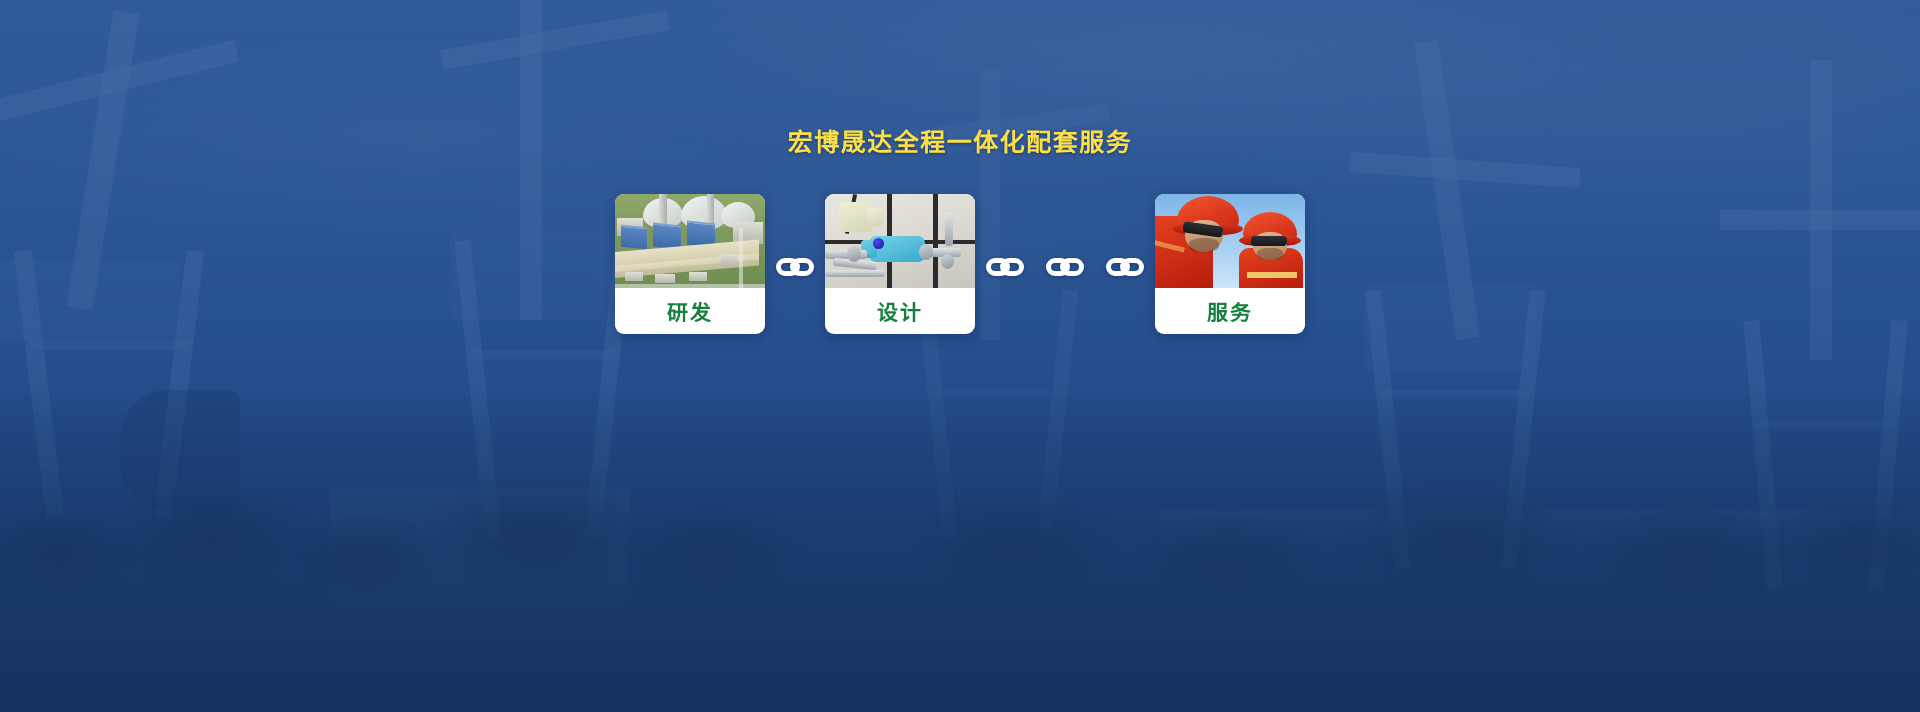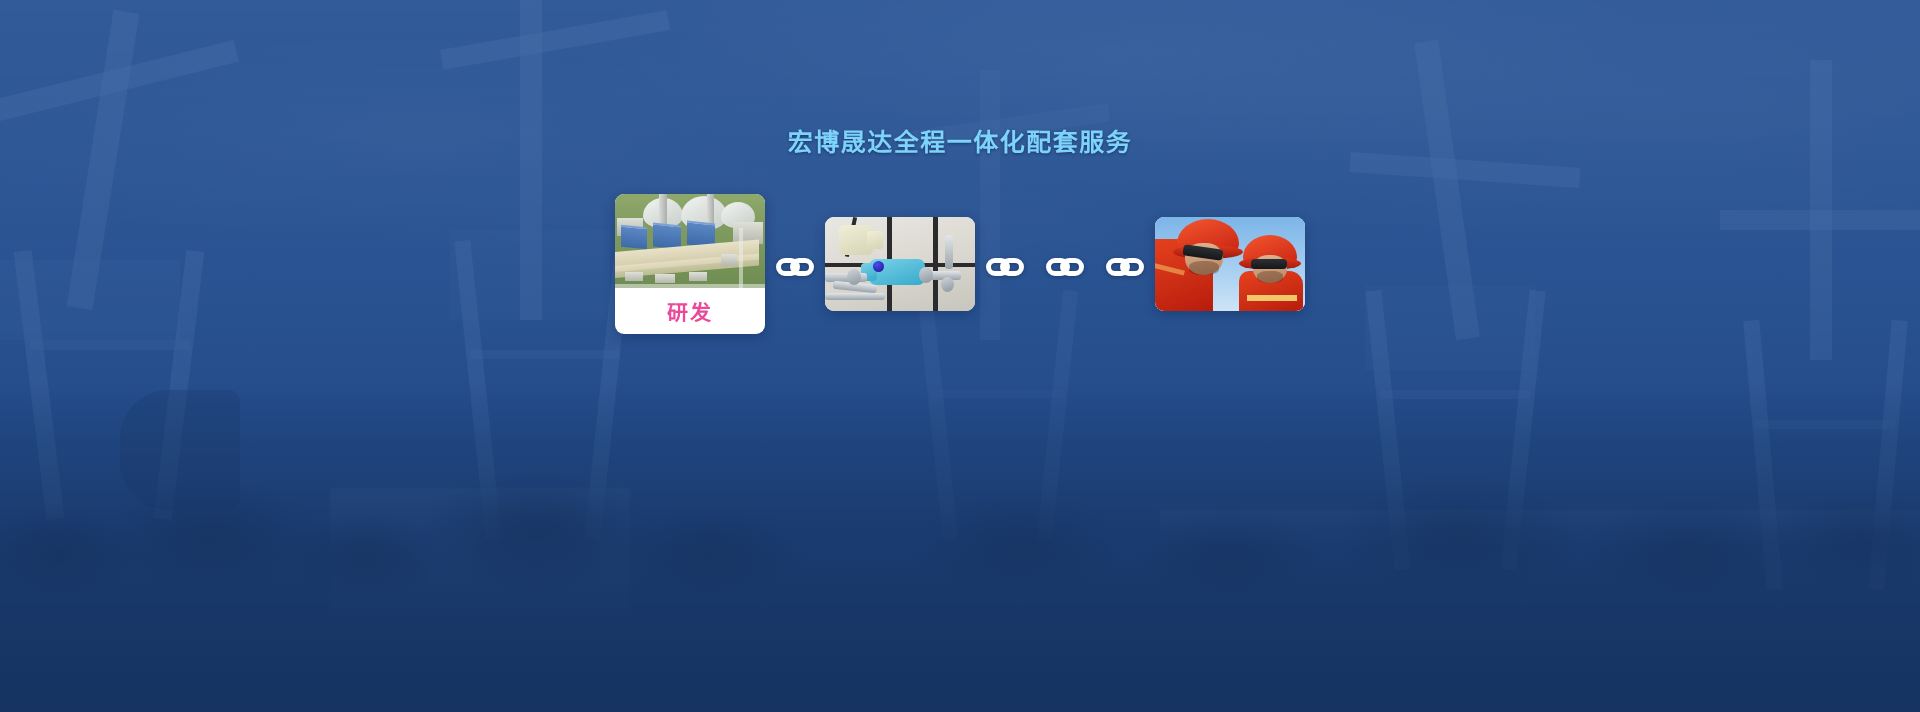--- a/index.html
+++ b/index.html
@@ -121,21 +121,21 @@
     inset: 0;
     display: flex;
     flex-direction: column;
     align-items: center;
   }
 
   .subtitle {
     margin-top: 122px;
     font-size: 25px;
     font-weight: bold;
-    color: #7dd3fc;
+    color: #fde047;
     letter-spacing: 1.5px;
     text-shadow: 0 1px 3px rgba(10,30,64,.55);
     white-space: nowrap;
   }
 
   .headline {
     margin-top: 18px;
     font-size: 63px;
     font-weight: bold;
     color: #ffffff;
@@ -172,21 +172,21 @@
     background: #cfd6dd;
   }
 
   .card-label {
     height: 46px;
     display: flex;
     align-items: center;
     justify-content: center;
     font-size: 21px;
     font-weight: bold;
-    color: #ec4899;
+    color: #15803d;
     letter-spacing: 2px;
   }
 
   
   .link-icon {
     width: 60px;
     display: flex;
     align-items: center;
     justify-content: center;
     margin-top: 6px;
@@ -448,20 +448,21 @@
           <div class="knob" style="left:48px;  top:44px; width:11px; height:11px;"></div>
           <div class="pipe" style="left:0;     top:56px; width:42px; height:9px;"></div>
           <div class="pipe" style="left:96px;  top:54px; width:40px; height:9px;"></div>
           <div class="pipe" style="left:8px;   top:66px; width:44px; height:8px; transform:rotate(6deg);"></div>
           <div class="flange" style="left:22px;  top:52px; width:14px; height:16px;"></div>
           <div class="flange" style="left:94px;  top:50px; width:14px; height:16px;"></div>
           <div class="flange" style="left:116px; top:60px; width:13px; height:15px;"></div>
           <div class="pipe" style="left:120px; top:18px; width:8px;  height:34px;"></div>
           <div class="pipe" style="left:0;     top:76px; width:60px; height:7px;"></div>
         </div>
+        <div class="card-label">设计</div>
       </div>
 
       <div class="link-icon">
         <svg width="40" height="24" viewBox="0 0 40 24" aria-hidden="true">
           <g fill="none" stroke="#ffffff" stroke-width="5" stroke-linecap="round">
             <rect x="3.5" y="5.5" width="19" height="13" rx="6.5"></rect>
             <rect x="17.5" y="5.5" width="19" height="13" rx="6.5"></rect>
           </g>
         </svg>
       </div>
@@ -498,17 +499,18 @@
           <div class="shade" style="left:34px;  top:44px; width:30px; height:14px; border-radius:40%;"></div>
 
           <div class="torso" style="left:84px;  top:54px; width:64px; height:40px;"></div>
           <div class="stripe" style="left:92px;  top:78px; width:50px; height:6px;"></div>
           <div class="helmet" style="left:88px;  top:18px; width:54px; height:36px;"></div>
           <div class="brim" style="left:84px;  top:40px; width:62px; height:13px;"></div>
           <div class="face" style="left:98px;  top:38px; width:34px; height:28px;"></div>
           <div class="goggles" style="left:96px;  top:42px; width:36px; height:10px;"></div>
           <div class="shade" style="left:102px; top:54px; width:26px; height:12px; border-radius:40%;"></div>
         </div>
+        <div class="card-label">服务</div>
       </div>
 
     </div>
   </div>
 </div>
 
 </body></html>

